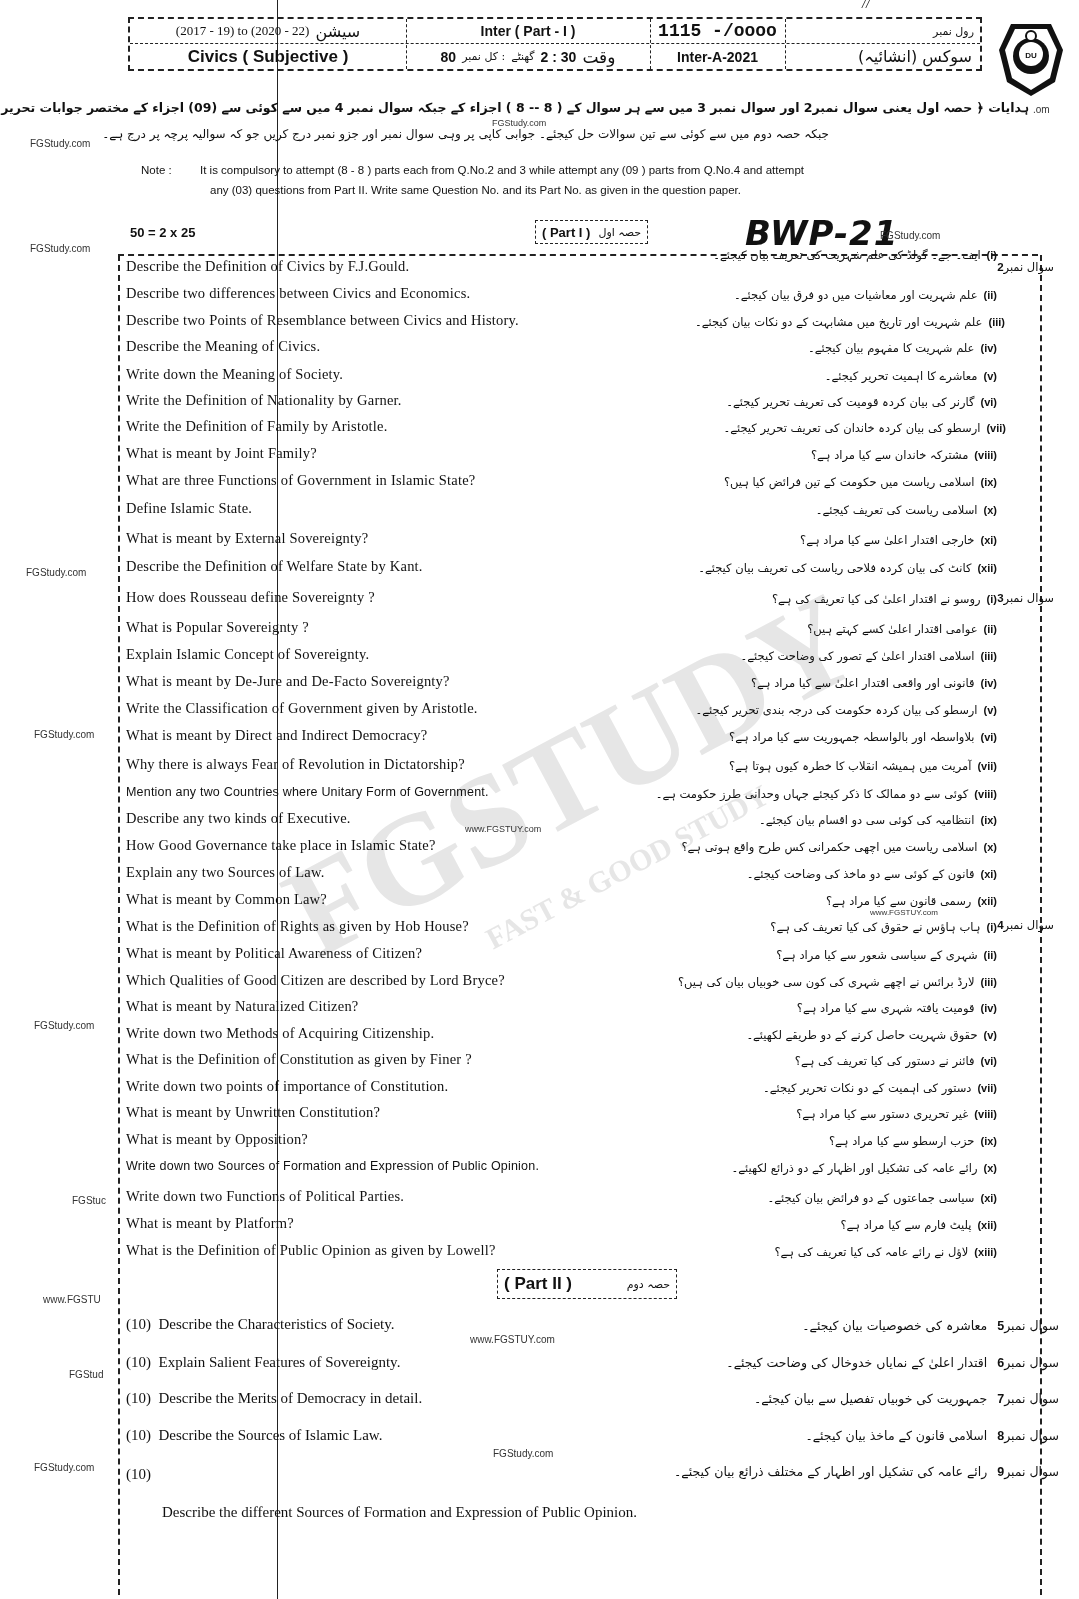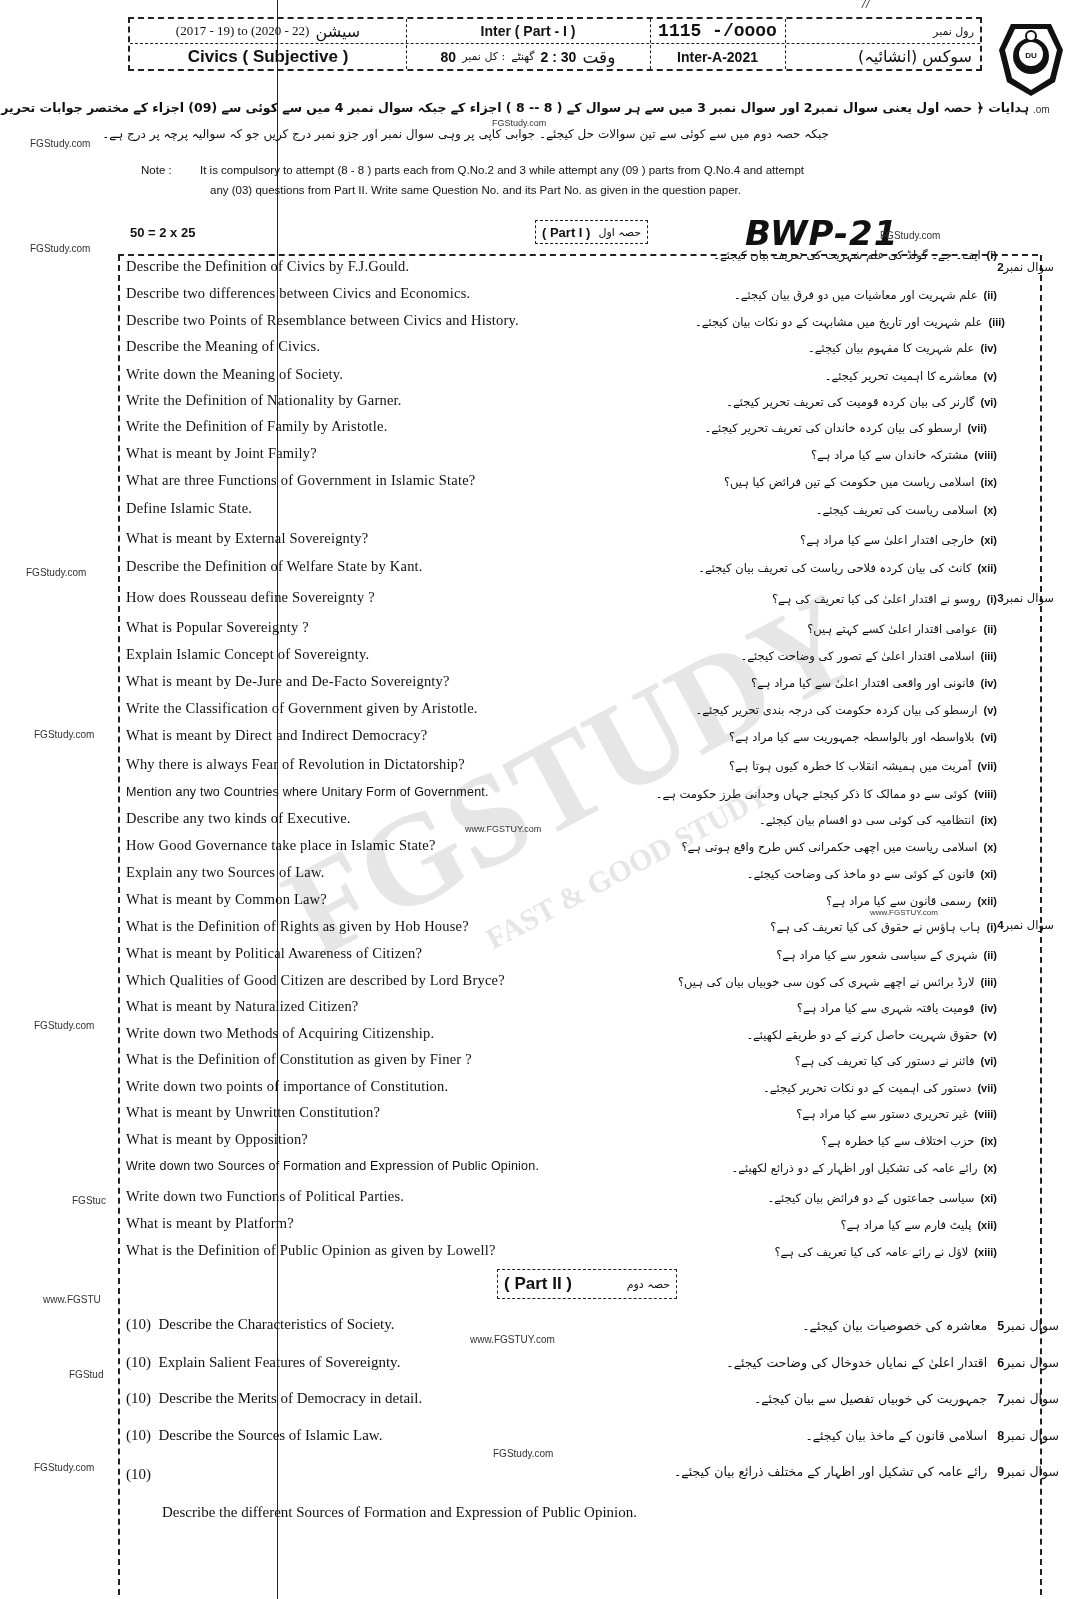--- a/index.html
+++ b/index.html
@@ -120,21 +120,21 @@
 <div class="en" style="top:338px;">Describe the Meaning of Civics.</div>
 <div class="ur" style="top:341px;right:82px;"><span class="num">(iv)</span><span>علم شہریت کا مفہوم بیان کیجئے۔</span></div>
 
 <div class="en" style="top:366px;">Write down the Meaning of Society.</div>
 <div class="ur" style="top:369px;right:82px;"><span class="num">(v)</span><span>معاشرے کا اہمیت تحریر کیجئے۔</span></div>
 
 <div class="en" style="top:392px;">Write the Definition of Nationality by Garner.</div>
 <div class="ur" style="top:395px;right:82px;"><span class="num">(vi)</span><span>گارنر کی بیان کردہ قومیت کی تعریف تحریر کیجئے۔</span></div>
 
 <div class="en" style="top:418px;">Write the Definition of Family by Aristotle.</div>
-<div class="ur" style="top:421px;right:92px;"><span class="num">(vii)</span><span>ارسطو کی بیان کردہ خاندان کی تعریف تحریر کیجئے۔</span></div>
+<div class="ur" style="top:421px;right:73px;"><span class="num">(vii)</span><span>ارسطو کی بیان کردہ خاندان کی تعریف تحریر کیجئے۔</span></div>
 
 <div class="en" style="top:445px;">What is meant by Joint Family?</div>
 <div class="ur" style="top:448px;right:82px;"><span class="num">(viii)</span><span>مشترکہ خاندان سے کیا مراد ہے؟</span></div>
 
 <div class="en" style="top:472px;">What are three Functions of Government in Islamic State?</div>
 <div class="ur" style="top:475px;right:82px;"><span class="num">(ix)</span><span>اسلامی ریاست میں حکومت کے تین فرائض کیا ہیں؟</span></div>
 
 <div class="en" style="top:500px;">Define Islamic State.</div>
 <div class="ur" style="top:503px;right:82px;"><span class="num">(x)</span><span>اسلامی ریاست کی تعریف کیجئے۔</span></div>
 
@@ -204,21 +204,21 @@
 <div class="en" style="top:1051px;">What is the Definition of Constitution as given by Finer ?</div>
 <div class="ur" style="top:1054px;right:82px;"><span class="num">(vi)</span><span>فائنر نے دستور کی کیا تعریف کی ہے؟</span></div>
 
 <div class="en" style="top:1078px;">Write down two points of importance of  Constitution.</div>
 <div class="ur" style="top:1081px;right:82px;"><span class="num">(vii)</span><span>دستور کی اہمیت کے دو نکات تحریر کیجئے۔</span></div>
 
 <div class="en" style="top:1104px;">What is meant by Unwritten Constitution?</div>
 <div class="ur" style="top:1107px;right:82px;"><span class="num">(viii)</span><span>غیر تحریری دستور سے کیا مراد ہے؟</span></div>
 
 <div class="en" style="top:1131px;">What is meant  by Opposition?</div>
-<div class="ur" style="top:1134px;right:82px;"><span class="num">(ix)</span><span>حزب اختلاف سے کیا خطرہ ہے؟</span></div>
+<div class="ur" style="top:1134px;right:82px;"><span class="num">(ix)</span><span>حزب ارسطو سے کیا مراد ہے؟</span></div>
 
 <div class="en sm" style="top:1159px;">Write down two Sources of Formation and Expression of Public Opinion.</div>
 <div class="ur" style="top:1161px;right:82px;"><span class="num">(x)</span><span>رائے عامہ کی تشکیل اور اظہار کے دو ذرائع لکھیئے۔</span></div>
 
 <div class="en" style="top:1188px;">Write down two Functions of Political Parties.</div>
 <div class="ur" style="top:1191px;right:82px;"><span class="num">(xi)</span><span>سیاسی جماعتوں کے دو فرائض بیان کیجئے۔</span></div>
 
 <div class="en" style="top:1215px;">What is meant by Platform?</div>
 <div class="ur" style="top:1218px;right:82px;"><span class="num">(xii)</span><span>پلیٹ فارم سے کیا مراد ہے؟</span></div>
 

